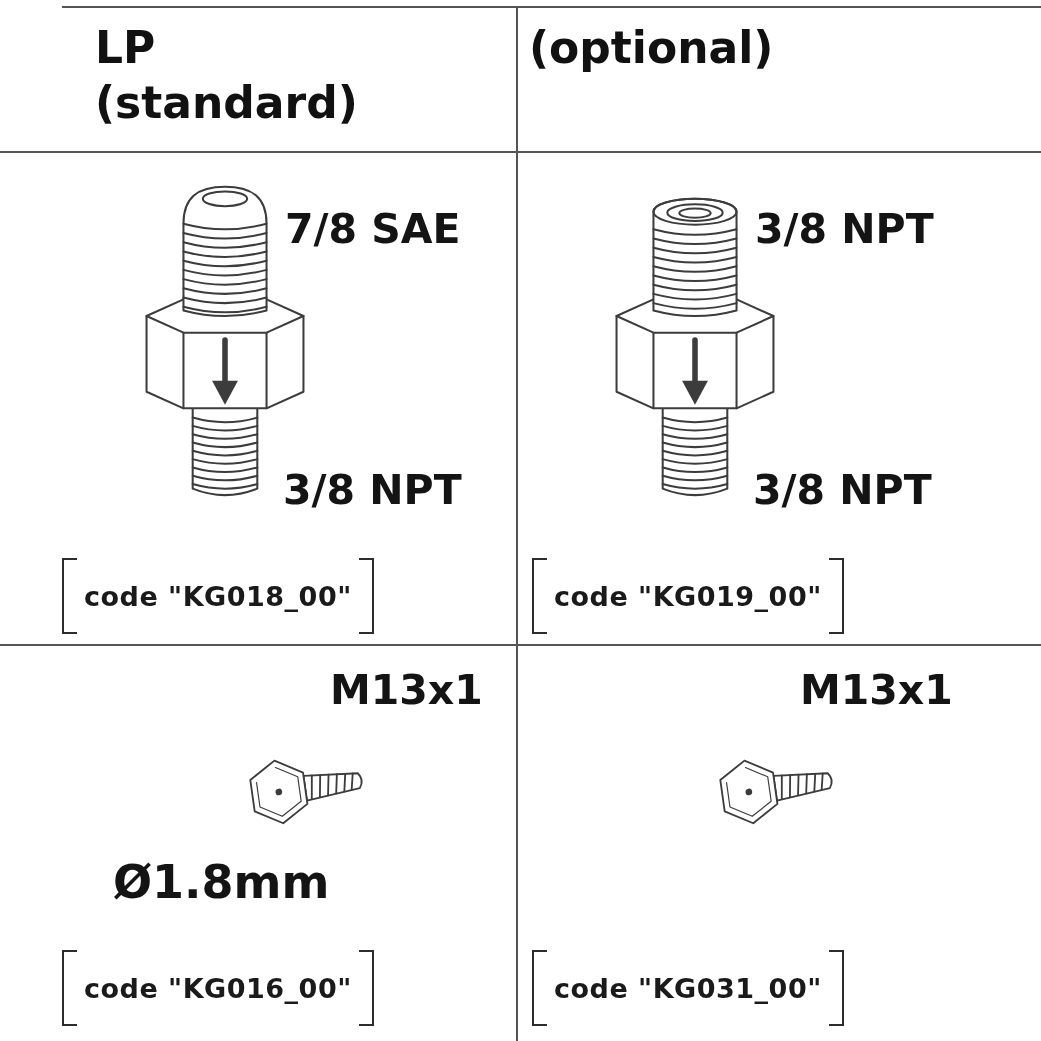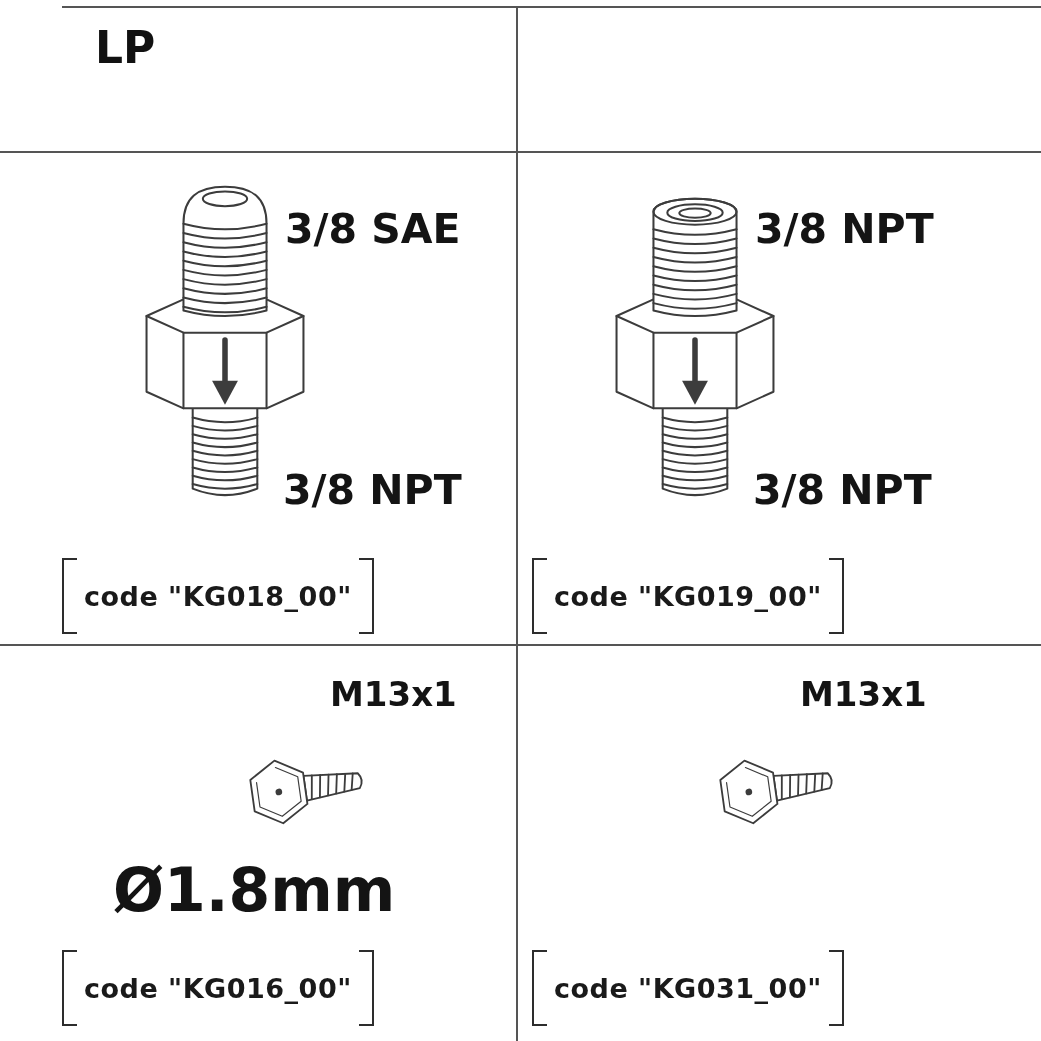--- a/index.html
+++ b/index.html
@@ -23,22 +23,22 @@
   .header{
     position:absolute;left:95px;top:20px;
     font-size:44px;font-weight:bold;line-height:1.25;color:#111;
     white-space:nowrap;
   }
   .col-right .header{left:12px;}
 
   .lbl{position:absolute;font-weight:bold;color:#141414;white-space:nowrap;}
   .thread-top{left:calc(285px + var(--sh));top:205px;font-size:41px;}
   .thread-bottom{left:calc(283px + var(--sh));top:466px;font-size:41px;}
-  .m-label{left:calc(330px + var(--sh));top:666px;font-size:34px;margin-top:8px;}
-  .dia-label{left:calc(113px + var(--sh));top:855px;font-size:60px;text-align:center;}
+  .m-label{left:calc(330px + var(--sh));top:666px;font-size:41px;}
+  .dia-label{left:calc(113px + var(--sh));top:855px;font-size:46px;text-align:center;}
 
   .valve{position:absolute;left:calc(105px + var(--sh));top:170px;width:240px;height:365px;}
   .injector{position:absolute;left:calc(233px + var(--sh));top:738px;width:142px;height:104px;}
 
   .code{
     position:absolute;height:76px;display:inline-flex;align-items:center;
     padding:0 22px;white-space:nowrap;
   }
   .code::before,.code::after{
     content:"";position:absolute;top:0;bottom:0;width:13px;
@@ -59,20 +59,21 @@
 
 <div class="divider hline" id="divider-top"></div>
 <div class="divider hline" id="divider-header"></div>
 <div class="divider hline" id="divider-middle"></div>
 <div class="divider vline" id="divider-vertical"></div>
 
 <div class="col col-left">
 
   <div class="header">
     <div>LP</div>
+    <div>(standard)</div>
   </div>
 
   <svg class="valve" viewBox="0 0 260 395">
     <g class="ink">
 
       <path class="paper" d="M95,250 L95,345 Q130,359 165,345 L165,250 Z"></path>
 
       <path class="paper" d="M45,158 L85,140 L175,140 L215,158 L215,240 L175,258 L85,258 L45,240 Z"></path>
       <path d="M45,158 L85,176 L175,176 L215,158"></path>
       <path d="M85,176 L85,258 M175,176 L175,258"></path>
@@ -81,21 +82,21 @@
 
       <path class="paper" d="M85,152 L85,58 C85,30 100,18 130,18 C160,18 175,30 175,58 L175,152 Q130,164 85,152 Z"></path>
       <ellipse cx="130" cy="31" rx="24" ry="8"></ellipse>
       <path d="M85,58 Q130,70 175,58 M85,68 Q130,80 175,68 M85,78 Q130,90 175,78 M85,88 Q130,100 175,88 M85,98 Q130,110 175,98 M85,108 Q130,120 175,108 M85,118 Q130,130 175,118 M85,128 Q130,140 175,128 M85,138 Q130,150 175,138 M85,148 Q130,160 175,148"></path>
 
       <line x1="130" y1="184" x2="130" y2="230" stroke-width="6"></line>
       <path class="solid" d="M116,228 L144,228 L130,254 Z"></path>
     </g>
   </svg>
 
-  <div class="lbl thread-top">3/8 SAE</div>
+  <div class="lbl thread-top">7/8 SAE</div>
   <div class="lbl thread-bottom">3/8 NPT</div>
 
   <div class="code valve-code">
     <span>code "KG018_00"</span>
   </div>
 
   <div class="lbl m-label">M13x1</div>
 
   <svg class="injector" viewBox="0 0 170 125">
     <g class="ink" transform="rotate(-8 75 65)" stroke-width="2">
@@ -110,20 +111,21 @@
   <div class="lbl dia-label">Ø1.8mm</div>
 
   <div class="code injector-code">
     <span>code "KG016_00"</span>
   </div>
 </div>
 
 <div class="col col-right">
 
   <div class="header">
+    <div>(optional)</div>
   </div>
 
   <svg class="valve" viewBox="0 0 260 395">
     <g class="ink">
 
       <path class="paper" d="M95,250 L95,345 Q130,359 165,345 L165,250 Z"></path>
 
       <path class="paper" d="M45,158 L85,140 L175,140 L215,158 L215,240 L175,258 L85,258 L45,240 Z"></path>
       <path d="M45,158 L85,176 L175,176 L215,158"></path>
       <path d="M85,176 L85,258 M175,176 L175,258"></path>

